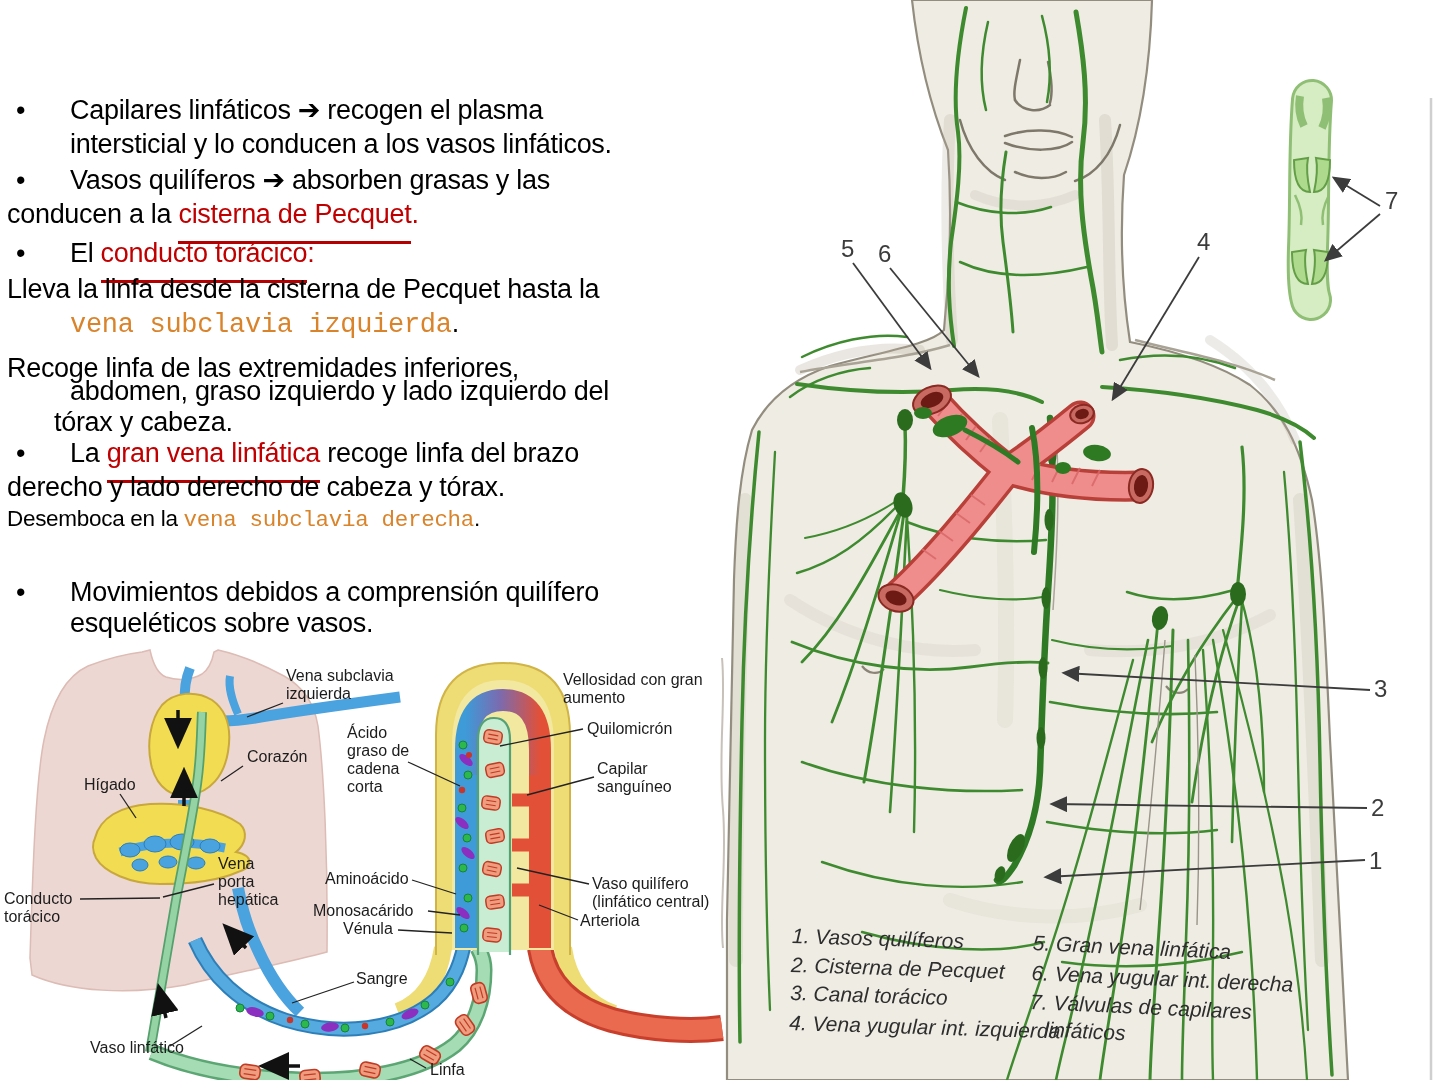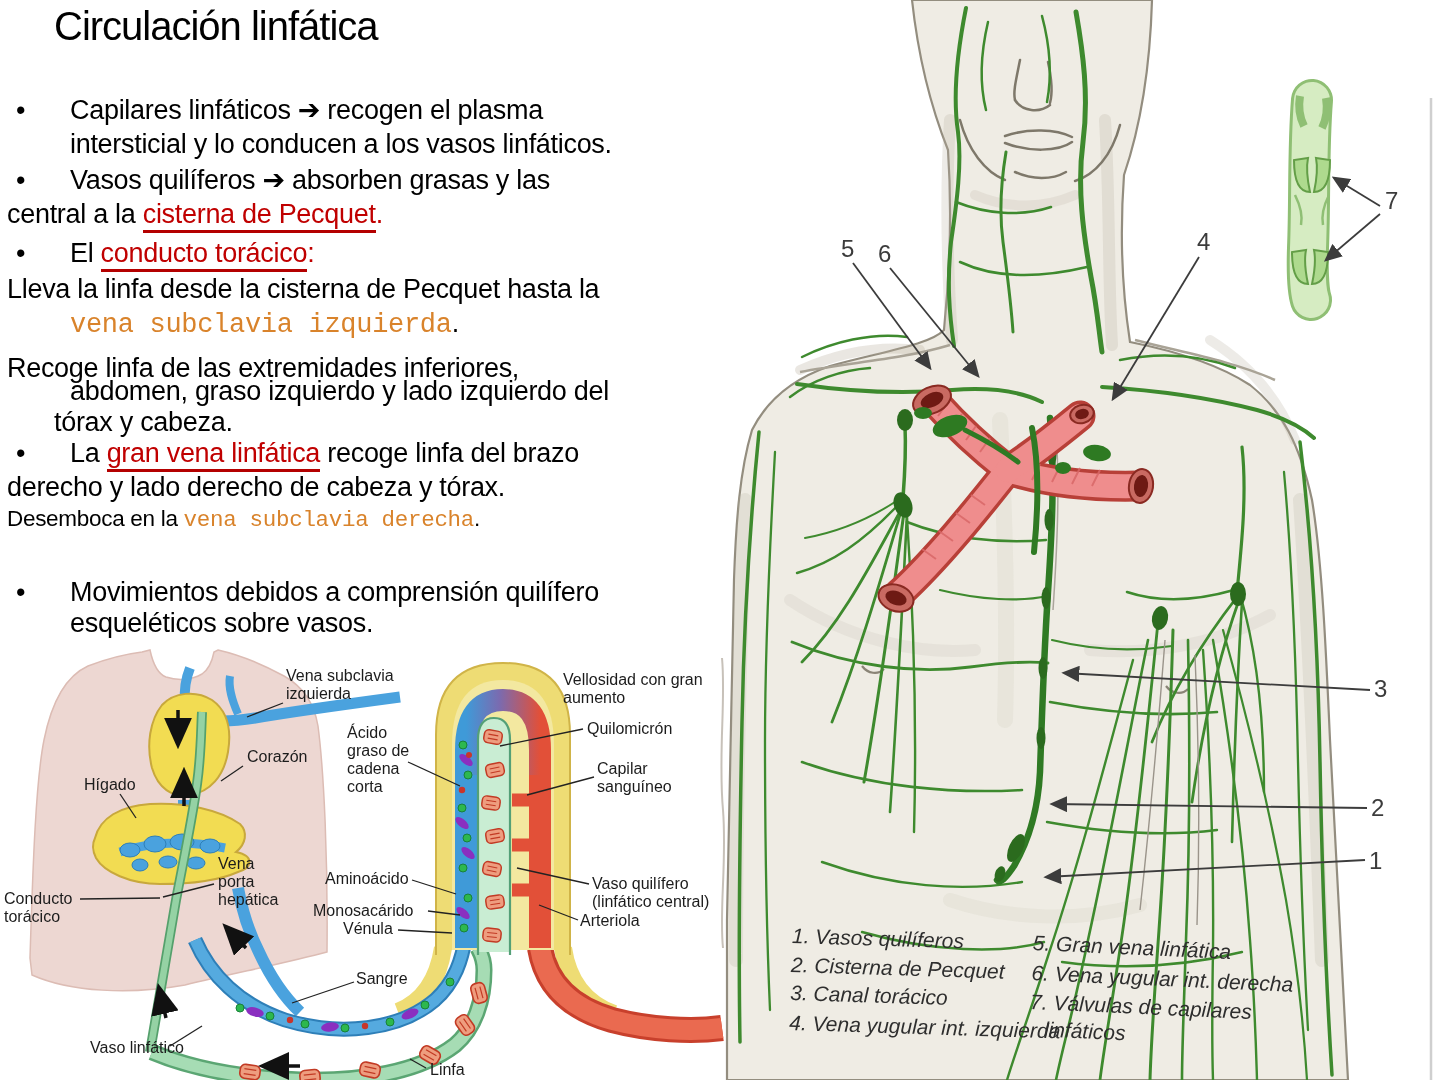--- a/index.html
+++ b/index.html
@@ -2,42 +2,41 @@
 <html><head>
 <meta charset="utf-8">
 <style>
   html,body{margin:0;padding:0;background:#ffffff;}
   .page{position:relative;width:1440px;height:1080px;background:#ffffff;overflow:hidden;
         font-family:"Liberation Sans",sans-serif;color:#000;}
   .title{position:absolute;left:54px;top:4px;font-size:40px;font-weight:400;letter-spacing:-1px;margin:0;color:#000;}
   .tline{position:absolute;white-space:nowrap;font-size:27px;letter-spacing:-0.3px;line-height:1;}
   .tline .bul{position:absolute;left:-54px;top:0;}
   .sm{font-size:22.5px;text-align:center;}
-  .rl{color:#c00000;border-bottom:3px solid #b40000;padding-bottom:1px;}
+  .rl{color:#c00000;border-bottom:3px solid #b40000;padding-bottom:12px;}
   .rd{color:#c00000;}
   .or{color:#d9832b;font-family:Liberation Mono, monospace;}
   svg{position:absolute;display:block;}
   svg text{font-family:"Liberation Sans",sans-serif;fill:#1c1c1c;}
   .miniLabel{font-size:16px;}
   .numLabel{font-size:24px;fill:#3c3c3c;}
   .legend{font-size:21px;font-style:italic;fill:#2e2e2e;}
 </style>
 </head>
 <body>
 
 <div class="page">
 
-  <h1 class="title">Circulación linfática</h1>
 
   <div>
     <div class="tline" style="left:70px;top:97px"><span class="bul">•</span><span>Capilares linfáticos ➔ recogen el plasma</span></div>
     <div class="tline" style="left:70px;top:131px"><span>intersticial y lo conducen a los vasos linfáticos.</span></div>
 
     <div class="tline" style="left:70px;top:167px"><span class="bul">•</span><span>Vasos quilíferos ➔ absorben grasas y las</span></div>
-    <div class="tline" style="left:7px;top:201px"><span>central a la </span><span class="rl">cisterna de Pecquet</span><span class="rd">.</span></div>
+    <div class="tline" style="left:7px;top:201px"><span>conducen a la </span><span class="rl">cisterna de Pecquet</span><span class="rd">.</span></div>
 
     <div class="tline" style="left:70px;top:240px"><span class="bul">•</span><span>El </span><span class="rl">conducto torácico</span><span class="rd">:</span></div>
     <div class="tline" style="left:7px;top:276px"><span>Lleva la linfa desde la cisterna de Pecquet hasta la</span></div>
     <div class="tline" style="left:70px;top:310px"><span class="or">vena subclavia izquierda</span><span>.</span></div>
     <div class="tline" style="left:7px;top:355px"><span>Recoge linfa de las extremidades inferiores,</span></div>
     <div class="tline" style="left:70px;top:378px"><span>abdomen, graso izquierdo y lado izquierdo del</span></div>
     <div class="tline" style="left:54px;top:409px"><span>tórax y cabeza.</span></div>
 
     <div class="tline" style="left:70px;top:440px"><span class="bul">•</span><span>La </span><span class="rl">gran vena linfática</span><span> recoge linfa del brazo</span></div>
     <div class="tline" style="left:7px;top:474px"><span>derecho y lado derecho de cabeza y tórax.</span></div>

